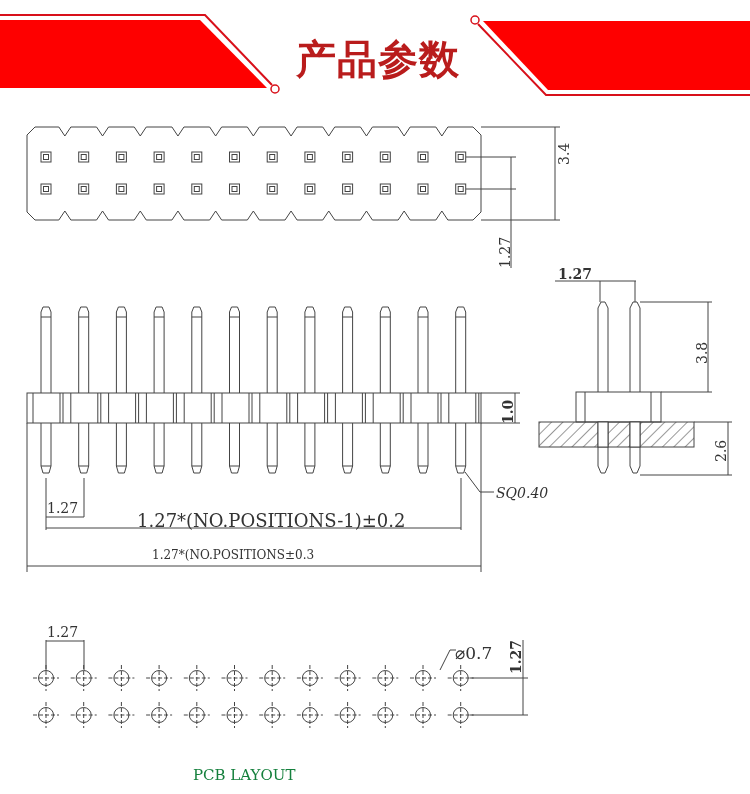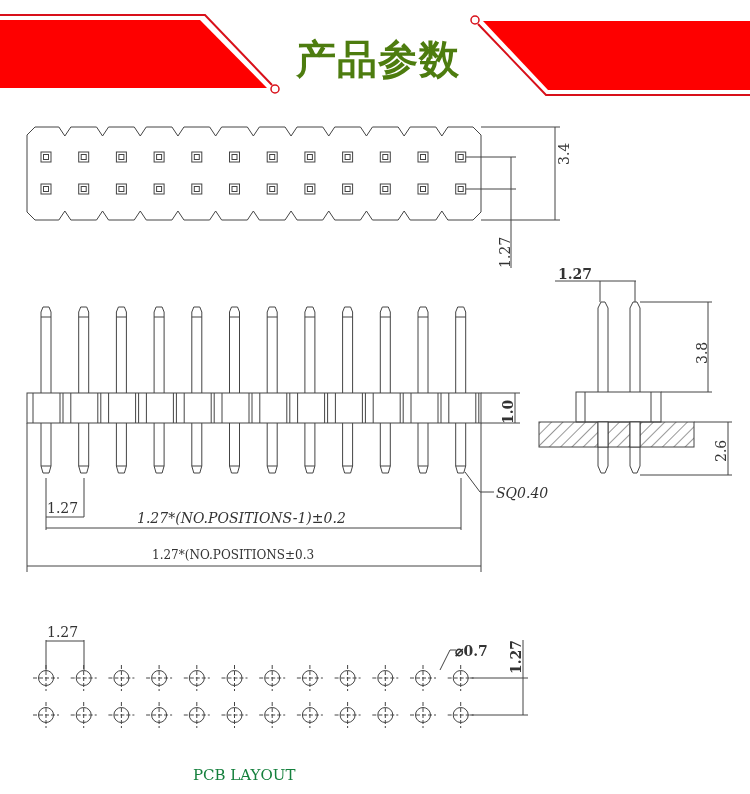--- a/index.html
+++ b/index.html
@@ -1,18 +1,18 @@
 <!DOCTYPE html>
 <html><head>
 <meta charset="utf-8">
 <style>
   html,body{margin:0;padding:0;background:#fff;}
   #root{position:relative;width:750px;height:794px;overflow:hidden;background:#fff;font-family:"DejaVu Serif",serif;}
   svg{position:absolute;left:0;top:0;}
-  .title{position:absolute;left:283px;top:32px;width:190px;text-align:center;font-family:"DejaVu Sans",sans-serif;font-weight:bold;font-size:40px;color:#4d7c0f;letter-spacing:1px;}
+  .title{position:absolute;left:283px;top:32px;width:190px;text-align:center;font-family:"DejaVu Sans",sans-serif;font-weight:bold;font-size:40px;color:#b91c1c;letter-spacing:1px;}
   .lbl{position:absolute;font-family:"DejaVu Serif",serif;color:#333;white-space:nowrap;}
 </style>
 </head>
 <body>
 
 <div id="root">
 
   <svg width="750" height="110">
     <polygon points="0,20 200,20 267,88 0,88" fill="#fe0000"></polygon>
     <polyline points="0,15 205,15 272,85" fill="none" stroke="#d8101a" stroke-width="2"></polyline>
@@ -286,24 +286,24 @@
         <path d="M440,670 L450,650 L456,650" stroke="#444" stroke-width="1" fill="none"></path>
       </g>
   </svg>
 
   <div class="lbl" style="left:556px;top:165px;font-size:14px;transform:rotate(-90deg);transform-origin:left top;">3.4</div>
   <div class="lbl" style="left:497px;top:268px;font-size:14px;transform:rotate(-90deg);transform-origin:left top;">1.27</div>
 
   <div class="lbl" style="left:500px;top:424px;font-size:14px;font-weight:bold;transform:rotate(-90deg);transform-origin:left top;">1.0</div>
   <div class="lbl" style="left:47px;top:500px;font-size:14px;">1.27</div>
   <div class="lbl" style="left:496px;top:485px;font-size:14px;font-style:italic;">SQ0.40</div>
-  <div class="lbl" style="left:137px;top:510px;font-size:14px;font-style:italic;">1.27*(NO.POSITIONS-1)±0.2</div>
+  <div class="lbl" style="left:137px;top:510px;font-size:18px;">1.27*(NO.POSITIONS-1)±0.2</div>
   <div class="lbl" style="left:152px;top:548px;font-size:12px;">1.27*(NO.POSITIONS±0.3</div>
 
   <div class="lbl" style="left:558px;top:266px;font-size:14px;font-weight:bold;">1.27</div>
   <div class="lbl" style="left:694px;top:364px;font-size:14px;transform:rotate(-90deg);transform-origin:left top;">3.8</div>
   <div class="lbl" style="left:713px;top:462px;font-size:14px;transform:rotate(-90deg);transform-origin:left top;">2.6</div>
 
   <div class="lbl" style="left:47px;top:624px;font-size:14px;">1.27</div>
-  <div class="lbl" style="left:455px;top:643px;font-size:14px;font-weight:bold;">⌀0.7</div>
+  <div class="lbl" style="left:455px;top:643px;font-size:17px;font-weight:normal;">⌀0.7</div>
   <div class="lbl" style="left:508px;top:674px;font-size:14px;font-weight:bold;transform:rotate(-90deg);transform-origin:left top;">1.27</div>
   <div class="lbl" style="left:193px;top:766px;font-size:15px;color:#15803d;">PCB LAYOUT</div>
 </div>
 
 </body></html>

